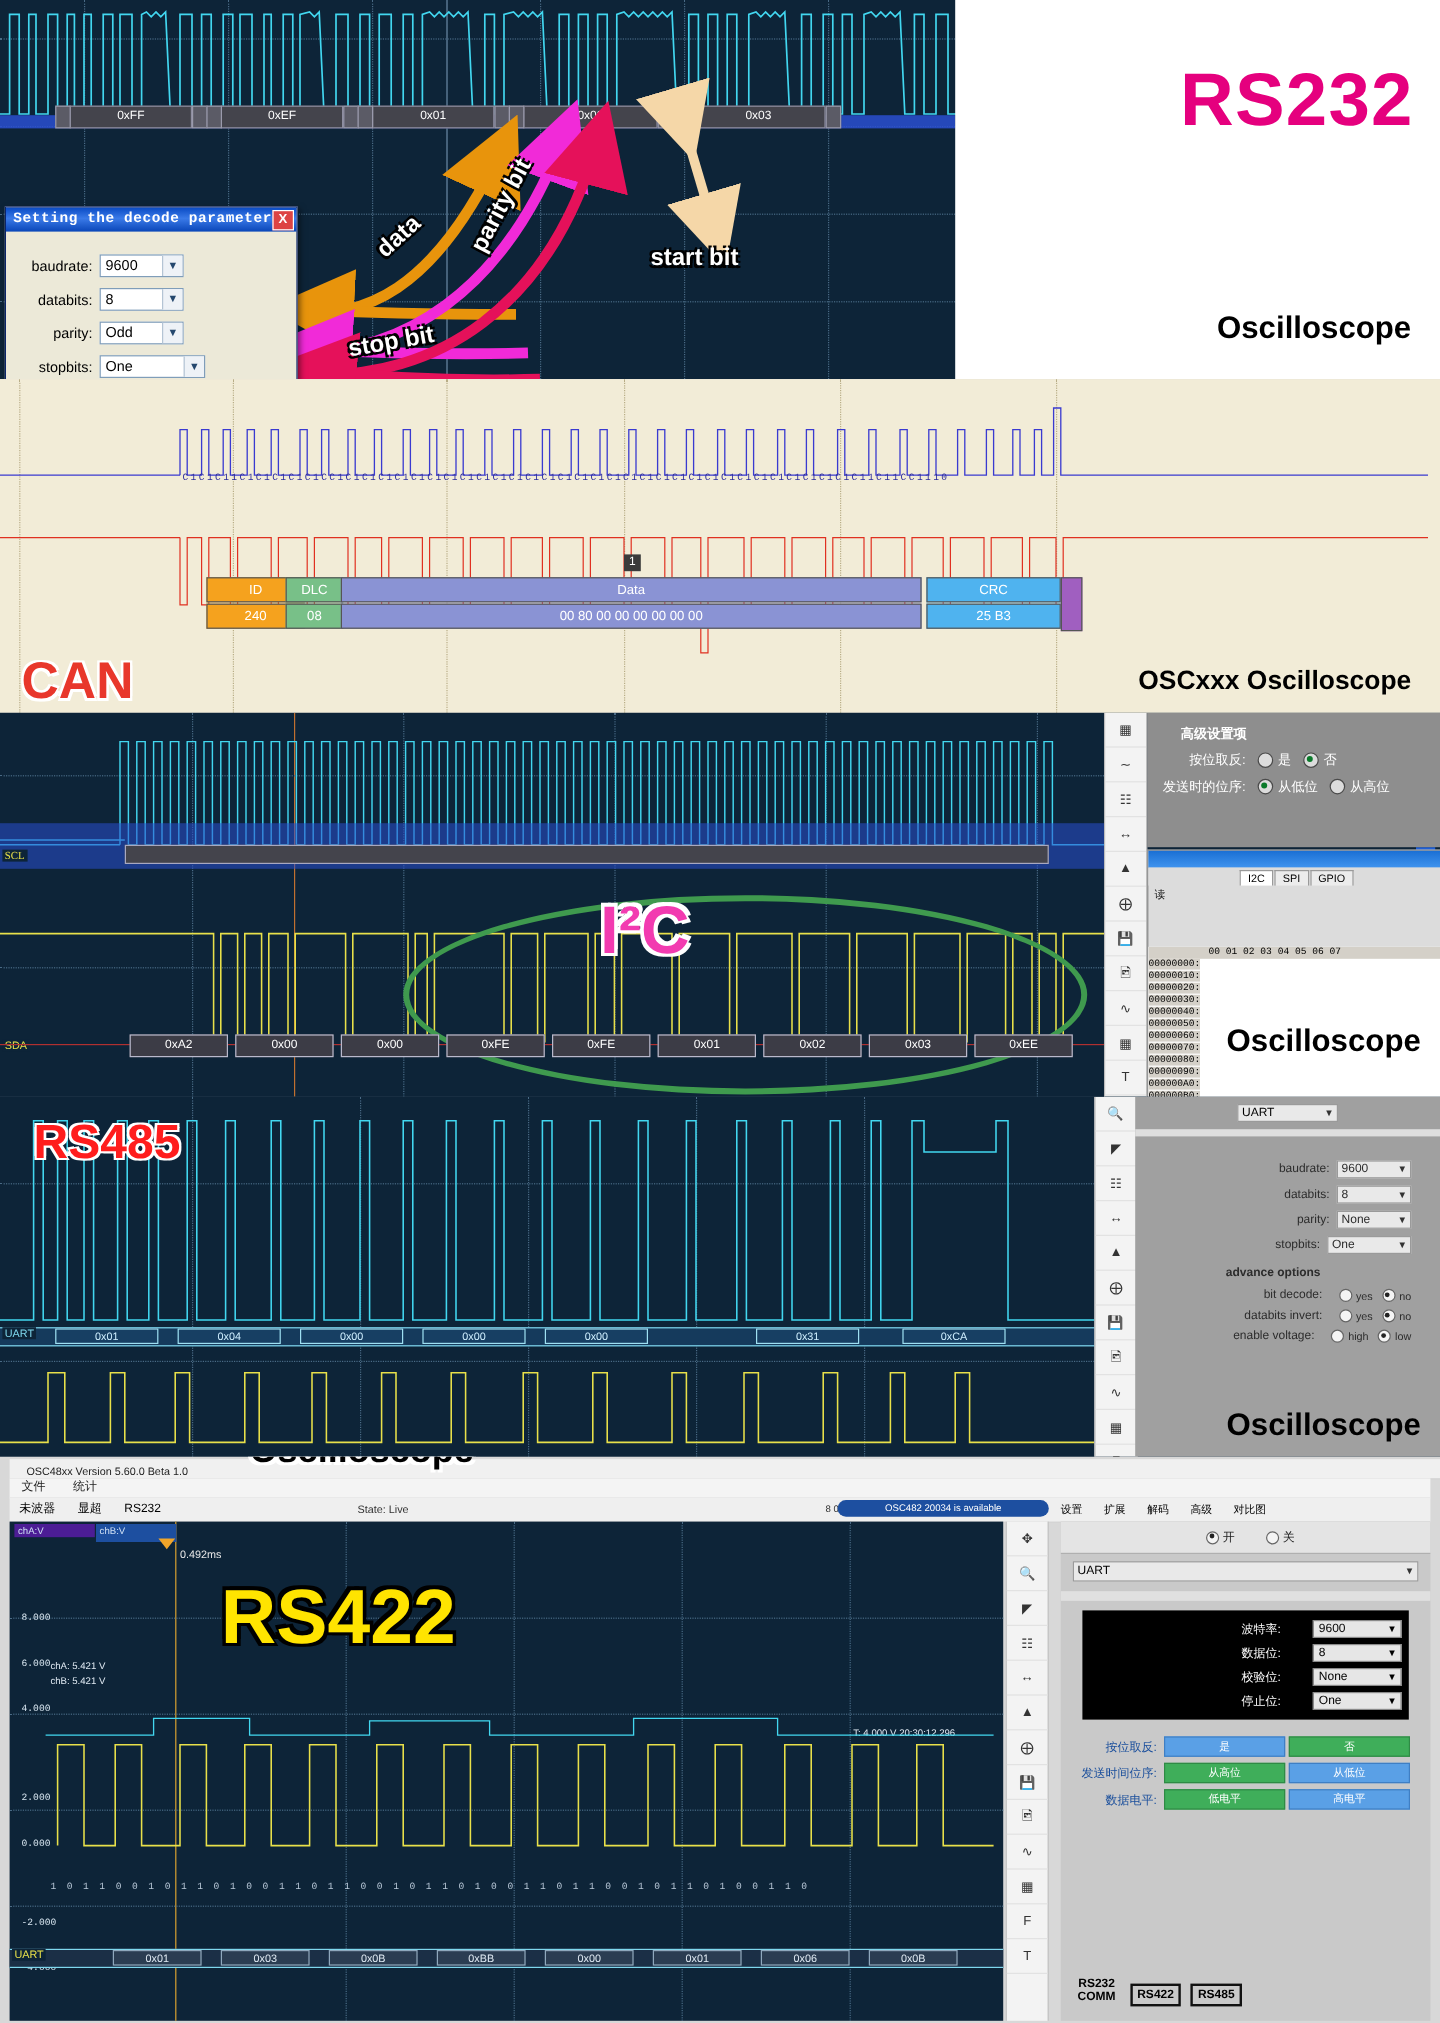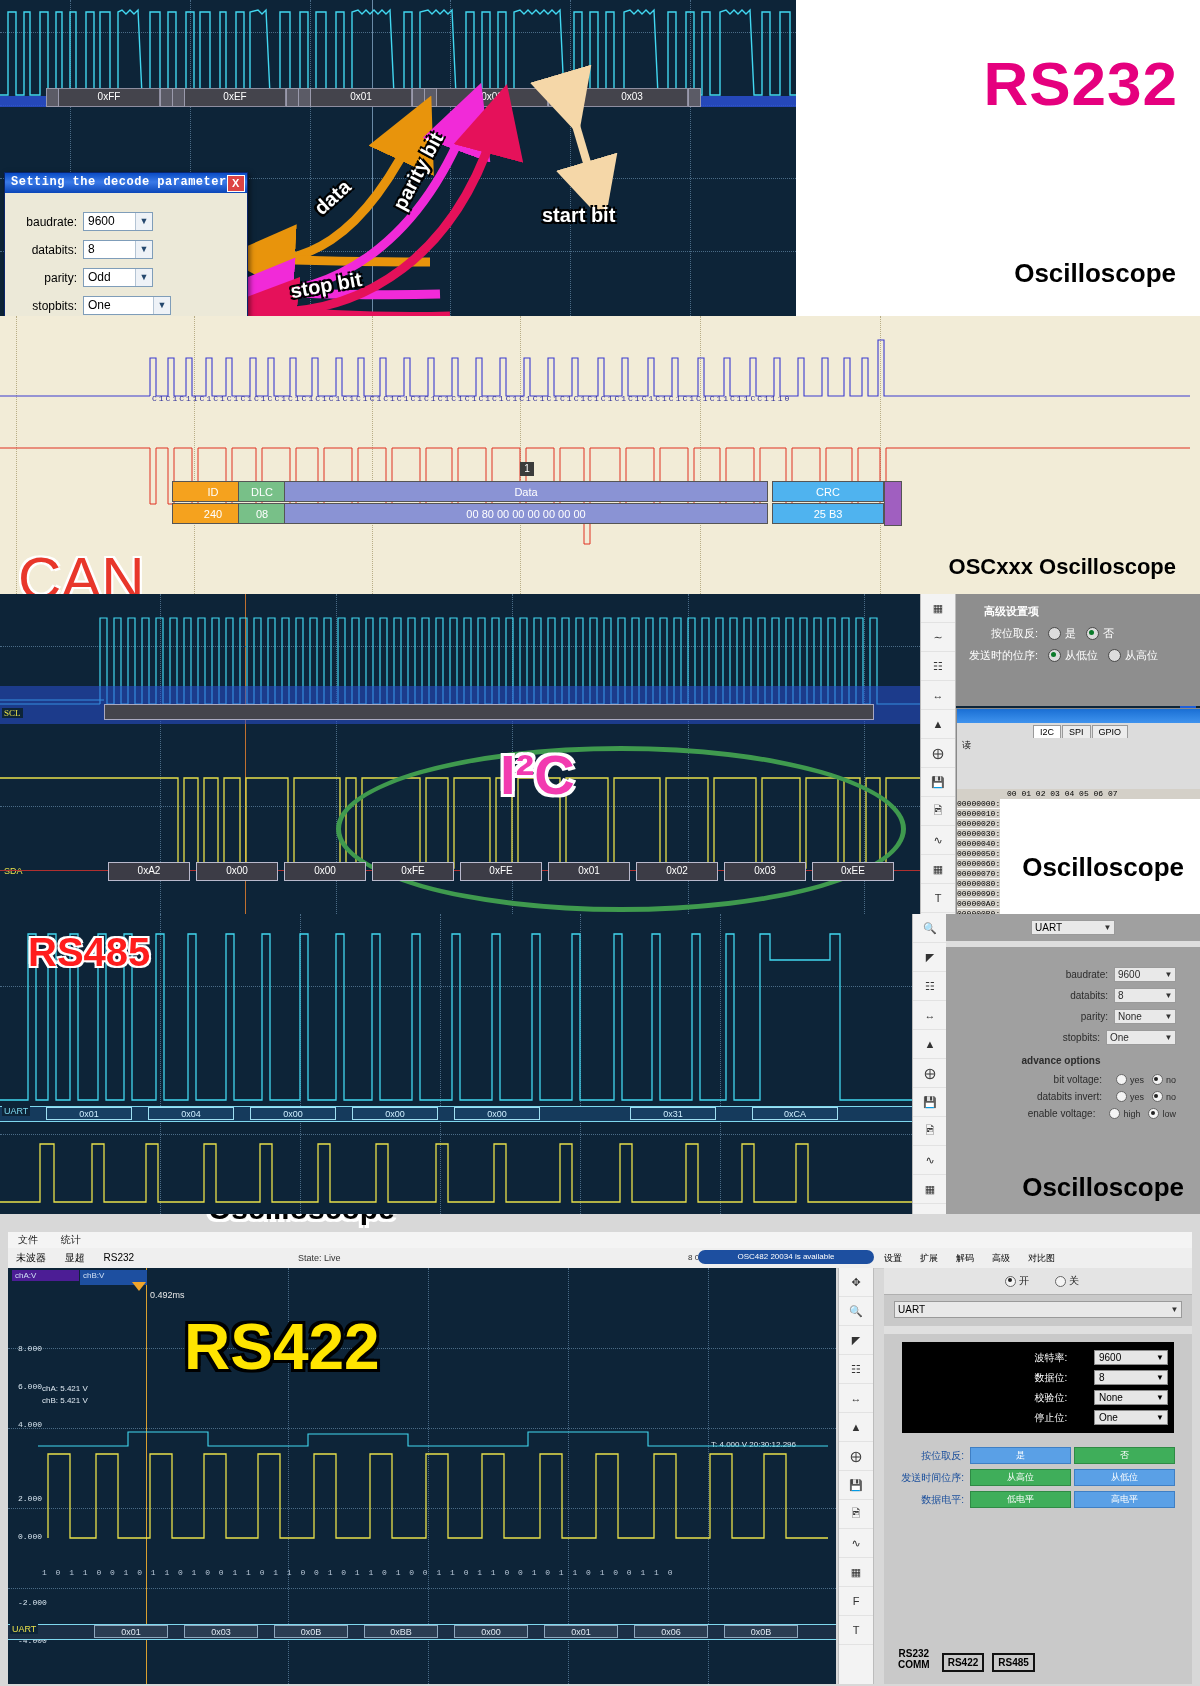--- a/index.html
+++ b/index.html
@@ -33,21 +33,21 @@
   .fselect .v{padding:1px 0 0 4px;}
   .fselect .arw{position:absolute;right:0;top:0;width:16px;height:17px;background:#eef2f7;border-left:1px solid #b4c4d4;
                 text-align:center;line-height:17px;font-size:9px;color:#25486e;}
   .fselect.wide{width:88px;}
 
   
   .annot{position:absolute;font-size:20px;font-weight:bold;color:#fff;text-shadow:-2px -2px 0 #000,2px -2px 0 #000,-2px 2px 0 #000,2px 2px 0 #000;}
 
   
   #p2{top:316px;height:278px;background:#f2ecd7;}
-  .can-title{position:absolute;left:18px;top:228px;font-size:60px;font-weight:normal;color:#e8372b;
+  .can-title{position:absolute;left:18px;top:228px;font-size:43px;font-weight:bold;color:#e8372b;
              text-shadow:-2px -2px 0 #fff,2px -2px 0 #fff,-2px 2px 0 #fff,2px 2px 0 #fff;}
   .osc-label-2{position:absolute;right:24px;top:238px;font-size:22px;font-weight:bold;color:#000;}
   .canseg{position:absolute;height:21px;line-height:21px;text-align:center;color:#fff;font-size:11px;border:1px solid #555;box-sizing:border-box;}
   .seg-id{background:#f5a21e;}
   .seg-dlc{background:#78c088;}
   .seg-data{background:#8a93d4;}
   .seg-crc{background:#4fb3ef;}
   .canmarker{position:absolute;width:14px;height:14px;background:#3b3b3b;color:#fff;font-size:10px;text-align:center;line-height:14px;}
 
   
@@ -564,21 +564,21 @@
       <div class="p4row">
         <span class="lab">parity:</span>
         <span class="p4sel"><span class="v">None</span><span class="arw">▼</span></span>
       </div>
       <div class="p4row">
         <span class="lab">stopbits:</span>
         <span class="p4sel" style="width:70px"><span class="v">One</span><span class="arw">▼</span></span>
       </div>
       <div style="text-align:center;font-size:10px;font-weight:bold;color:#2c2c2c;margin:10px 0 8px 0">advance options</div>
       <div class="p4row" style="justify-content:flex-end">
-        <span class="lab" style="width:84px">bit voltage:</span>
+        <span class="lab" style="width:84px">bit decode:</span>
         <span class="p4radio"></span>
           <span style="font-size:9px">yes</span>
         <span class="p4radio on"></span>
           <span style="font-size:9px">no</span>
       </div>
       <div class="p4row" style="justify-content:flex-end">
         <span class="lab" style="width:84px">databits invert:</span>
         <span class="p4radio"></span>
           <span style="font-size:9px">yes</span>
         <span class="p4radio on"></span>
@@ -591,20 +591,23 @@
         <span class="p4radio on"></span>
           <span style="font-size:9px">low</span>
       </div>
     </div>
   </div>
 
   <div class="osc-label-4">Oscilloscope</div>
 </div>
 
 <div class="panel" id="p5">
+  <div class="win-top">
+    <span style="font-size:9px;color:#222;padding-left:14px;line-height:16px;display:inline-block">OSC48xx  Version 5.60.0 Beta 1.0</span>
+  </div>
   <div class="menubar">
     <span style="padding:0 10px;line-height:16px;display:inline-block">文件</span>
     <span style="padding:0 10px;line-height:16px;display:inline-block">统计</span>
   </div>
   <div class="toolbar2">
     <span style="padding:0 8px;line-height:20px;display:inline-block">未波器</span>
     <span style="padding:0 8px;line-height:20px;display:inline-block">显超</span>
     <span style="padding:0 8px;line-height:20px;display:inline-block">RS232</span>
     <span style="position:absolute;left:290px;top:0;line-height:20px;font-size:9px;color:#333">State: Live</span>
     <span style="position:absolute;left:680px;top:0;line-height:20px;font-size:8px;color:#333">8 0 bit   采样率  采样区  S/s：度冲仓  40K 司通通速</span>

